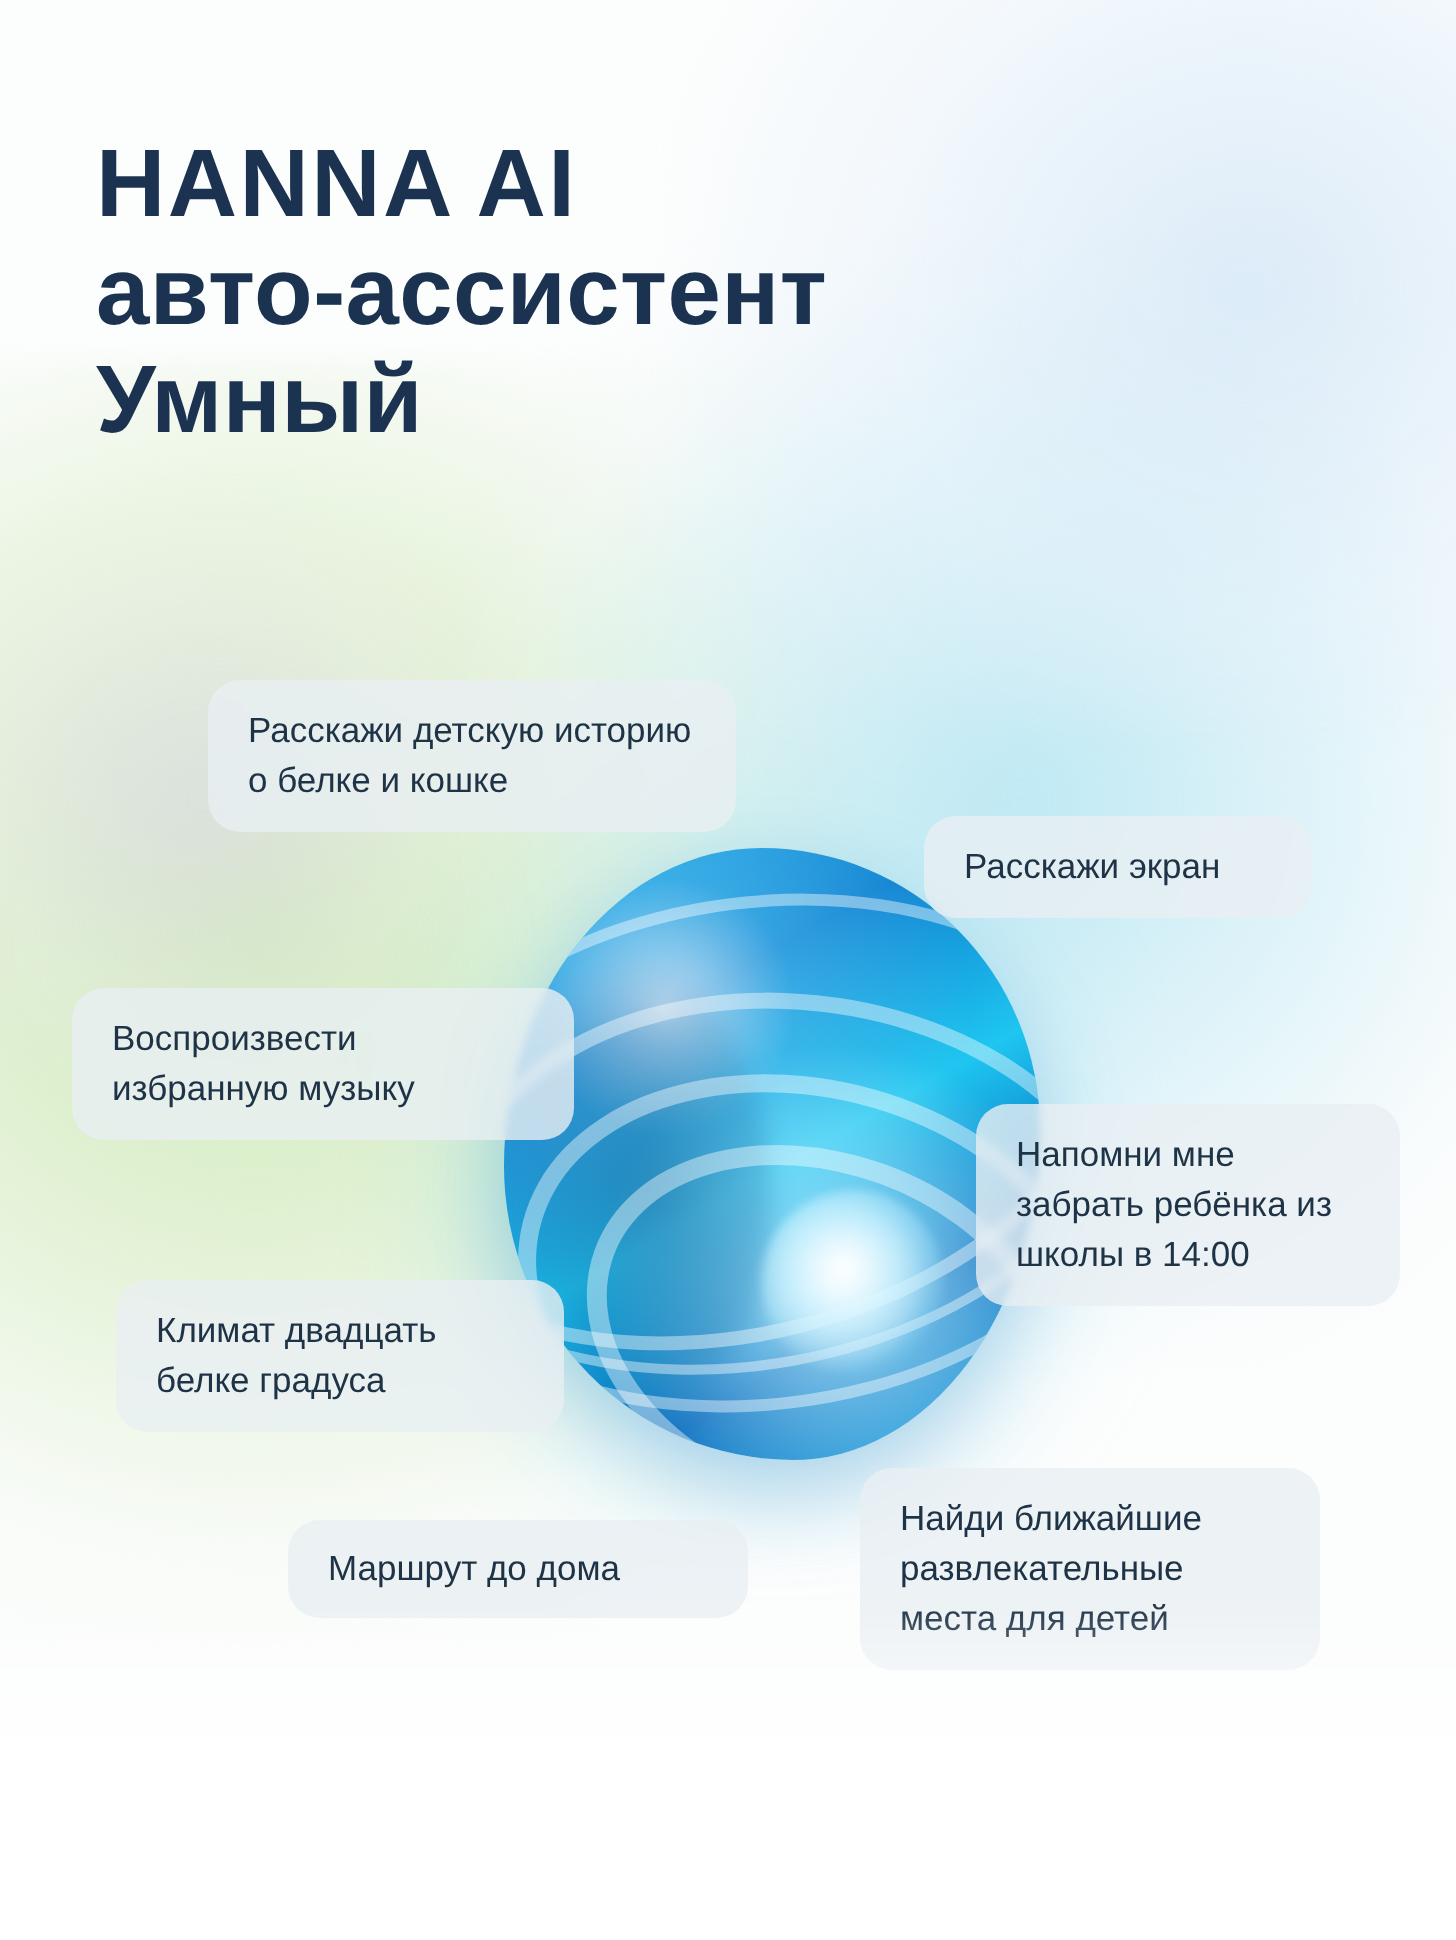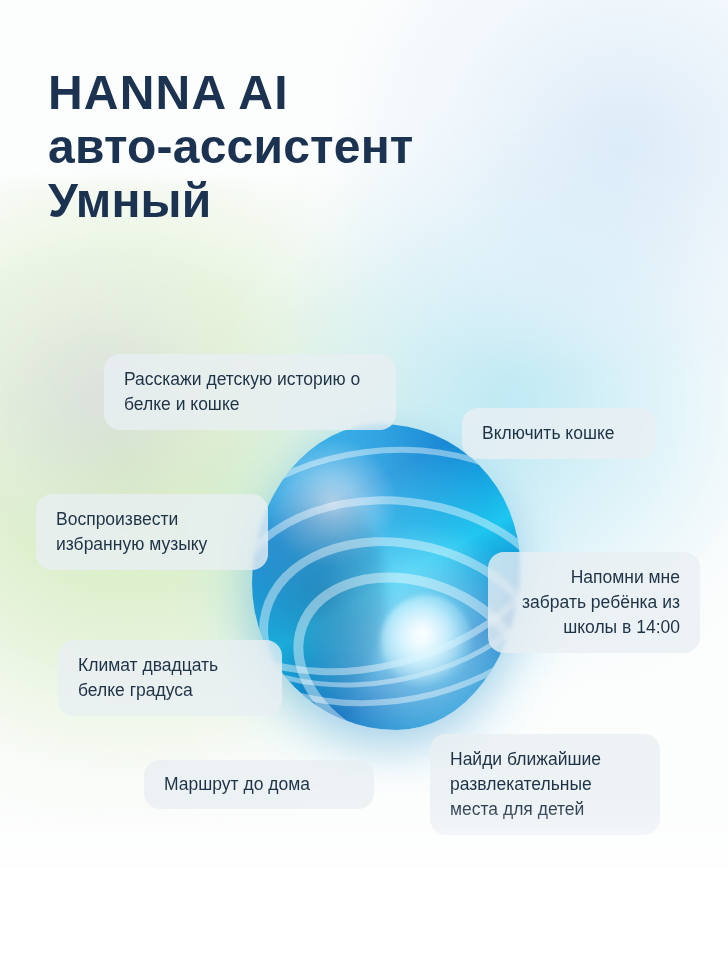--- a/index.html
+++ b/index.html
@@ -162,24 +162,24 @@
     border-radius: 16px;
     color: #1f3347;
     font-size: 17.5px;
     line-height: 1.42;
     padding: 13px 20px;
     box-sizing: border-box;
     backdrop-filter: blur(2px);
   }
   .chip.tight { padding: 12px 20px; }
 
-  #chip-story     { left: 104px; top: 354px;  width: 292px; }
+  #chip-story     { left: 104px; top: 340px;  width: 264px; }
   #chip-screen    { left: 462px; top: 408px;  width: 194px; }
-  #chip-music     { left: 36px;  top: 494px;  width: 232px; }
-  #chip-remind    { left: 488px; top: 552px;  width: 212px; text-align: right; }
+  #chip-music     { left: 36px;  top: 494px;  width: 251px; }
+  #chip-remind    { left: 488px; top: 552px;  width: 212px; }
   #chip-climate   { left: 58px;  top: 640px;  width: 224px; }
   #chip-route     { left: 144px; top: 760px;  width: 230px; }
   #chip-places    { left: 430px; top: 734px;  width: 230px; }
 </style>
 </head>
 <body>
 
 <div class="poster">
 
   <div class="bg-base"></div>
@@ -202,21 +202,21 @@
       <div class="wave w2"></div>
       <div class="wave w3"></div>
       <div class="wave w4"></div>
       <div class="wave w5"></div>
       <div class="wave w6"></div>
       <div class="core"></div>
     </div>
   </div>
 
   <div class="chip" id="chip-story">Расскажи детскую историю о белке и кошке</div>
-  <div class="chip" id="chip-screen">Включить кошке</div>
+  <div class="chip" id="chip-screen">Расскажи экран</div>
   <div class="chip" id="chip-music">Воспроизвести избранную музыку</div>
   <div class="chip" id="chip-remind">Напомни мне забрать ребёнка из школы в 14:00</div>
   <div class="chip" id="chip-climate">Климат двадцать белке градуса</div>
   <div class="chip tight" id="chip-route">Маршрут до дома</div>
   <div class="chip" id="chip-places">Найди ближайшие развлекательные места для детей</div>
 
   <div class="bg-bottom"></div>
 </div>
 
 </body></html>

